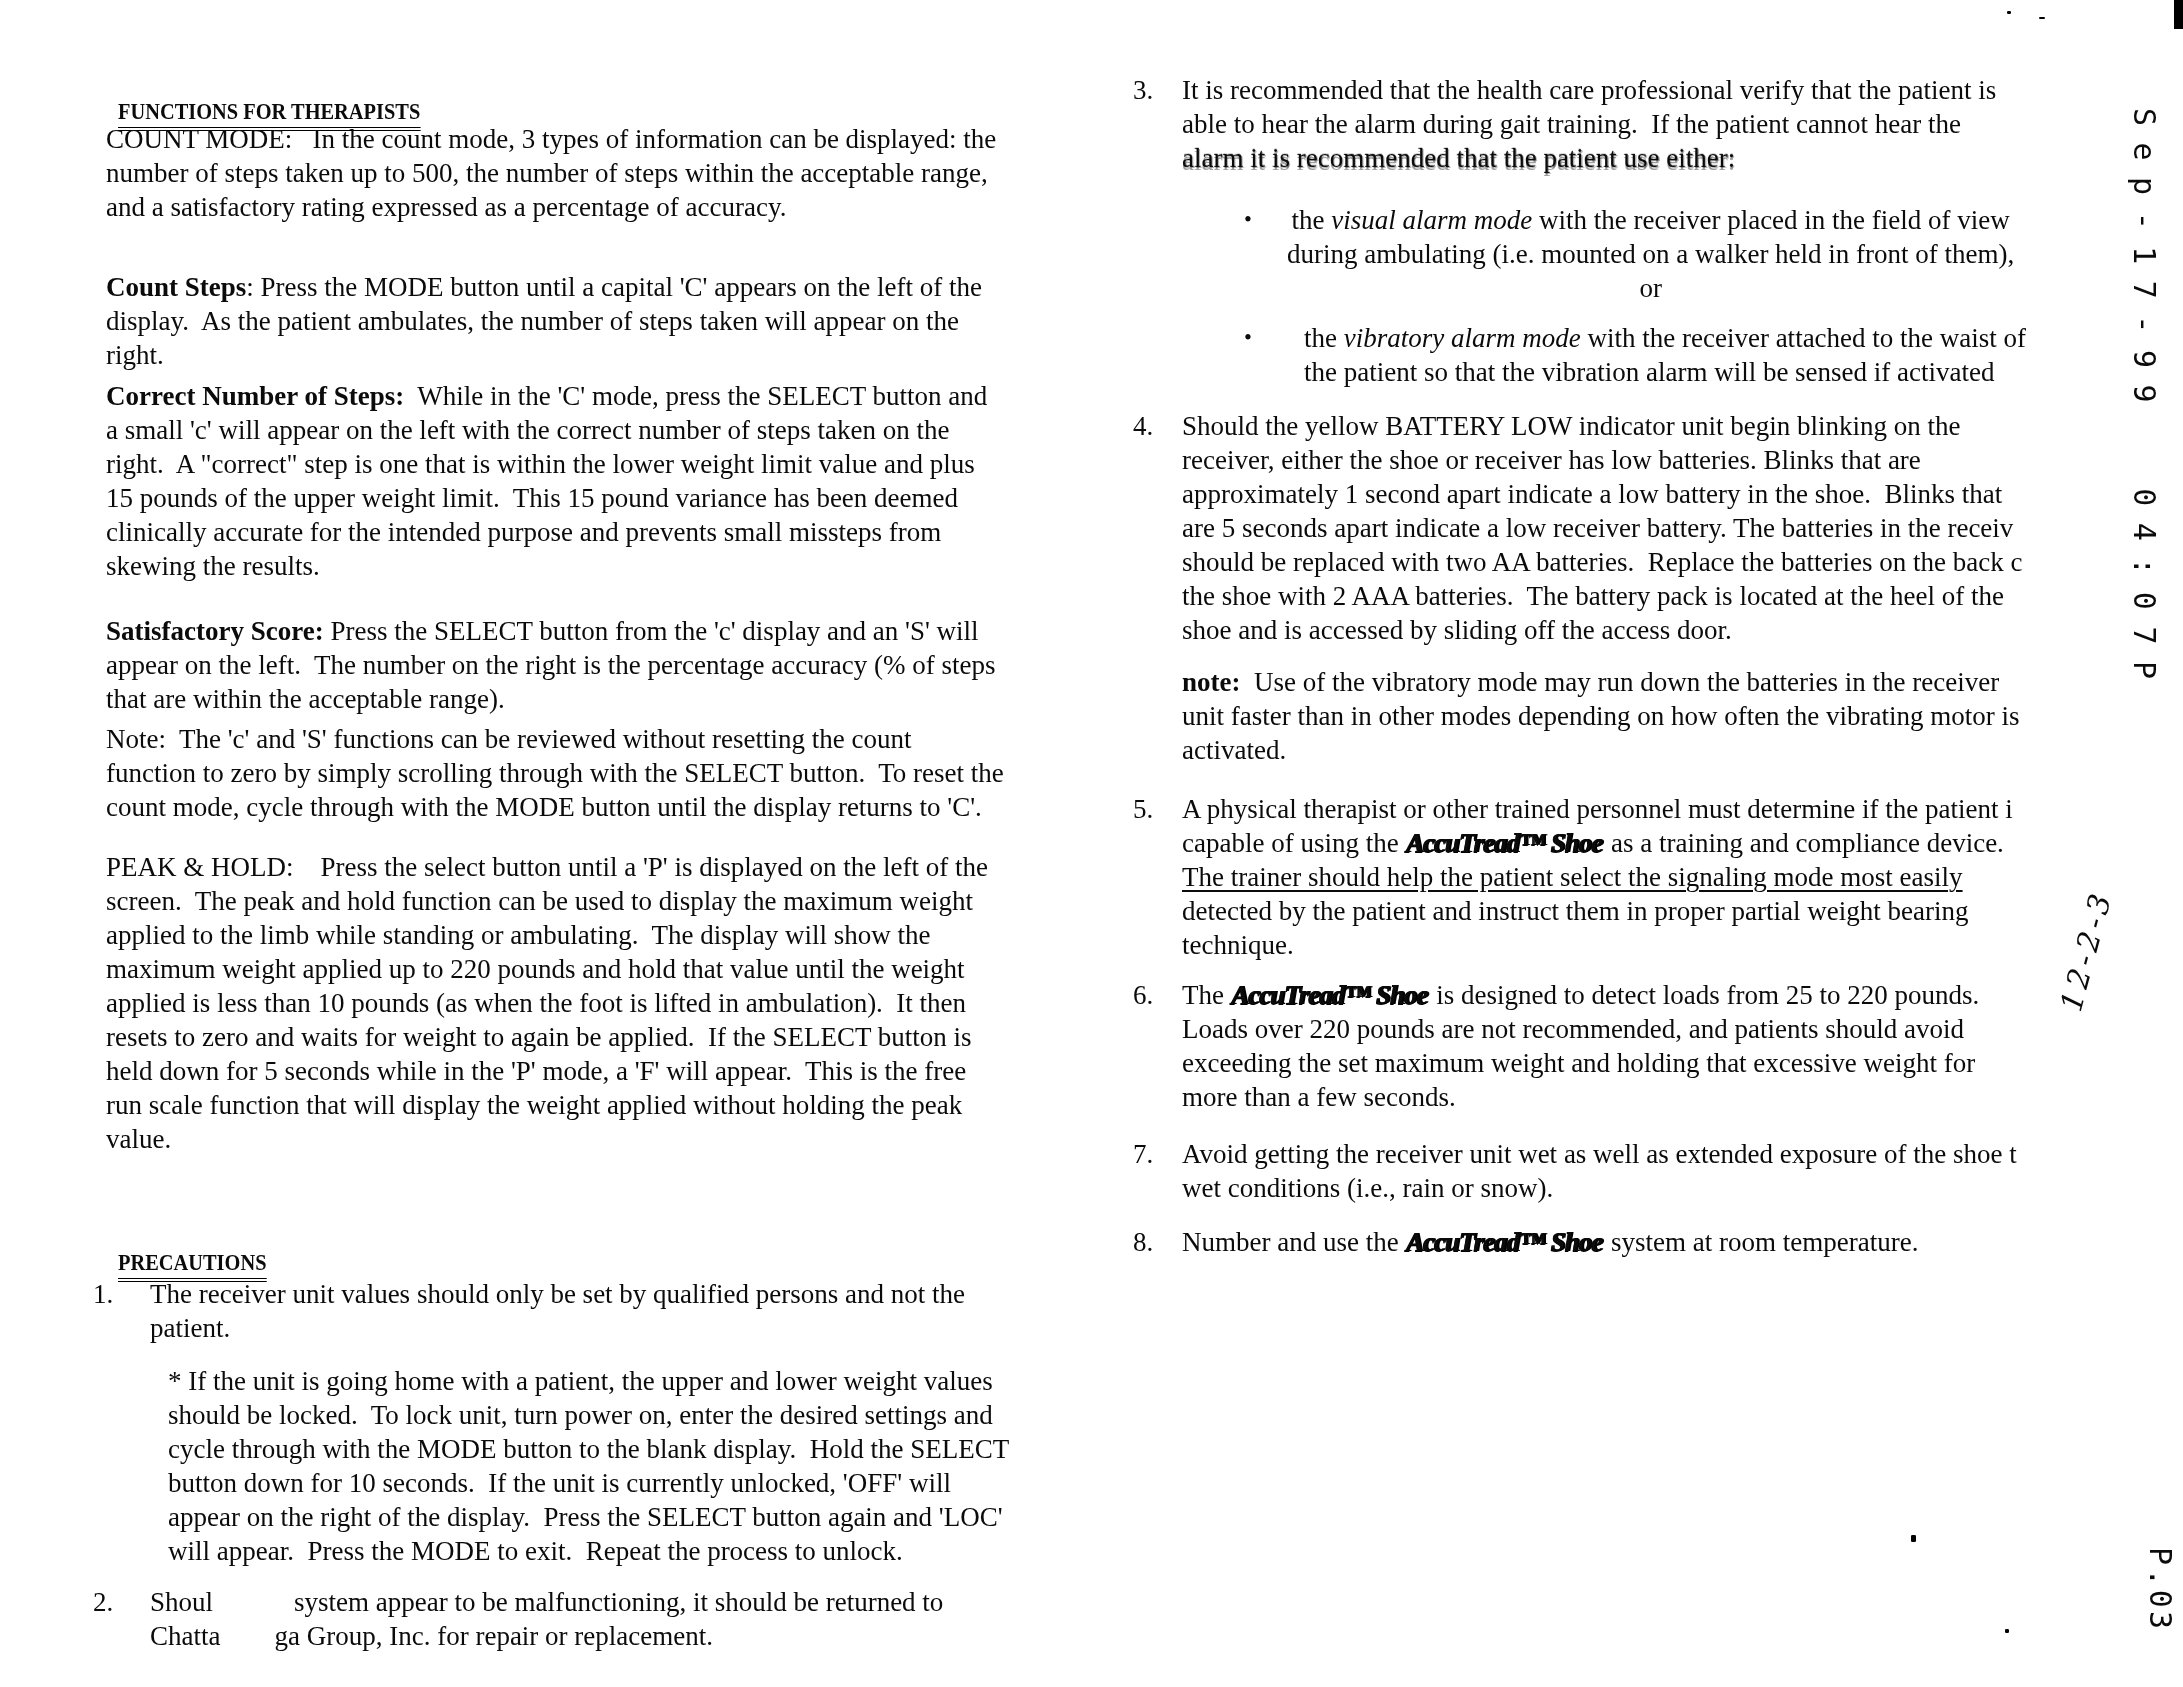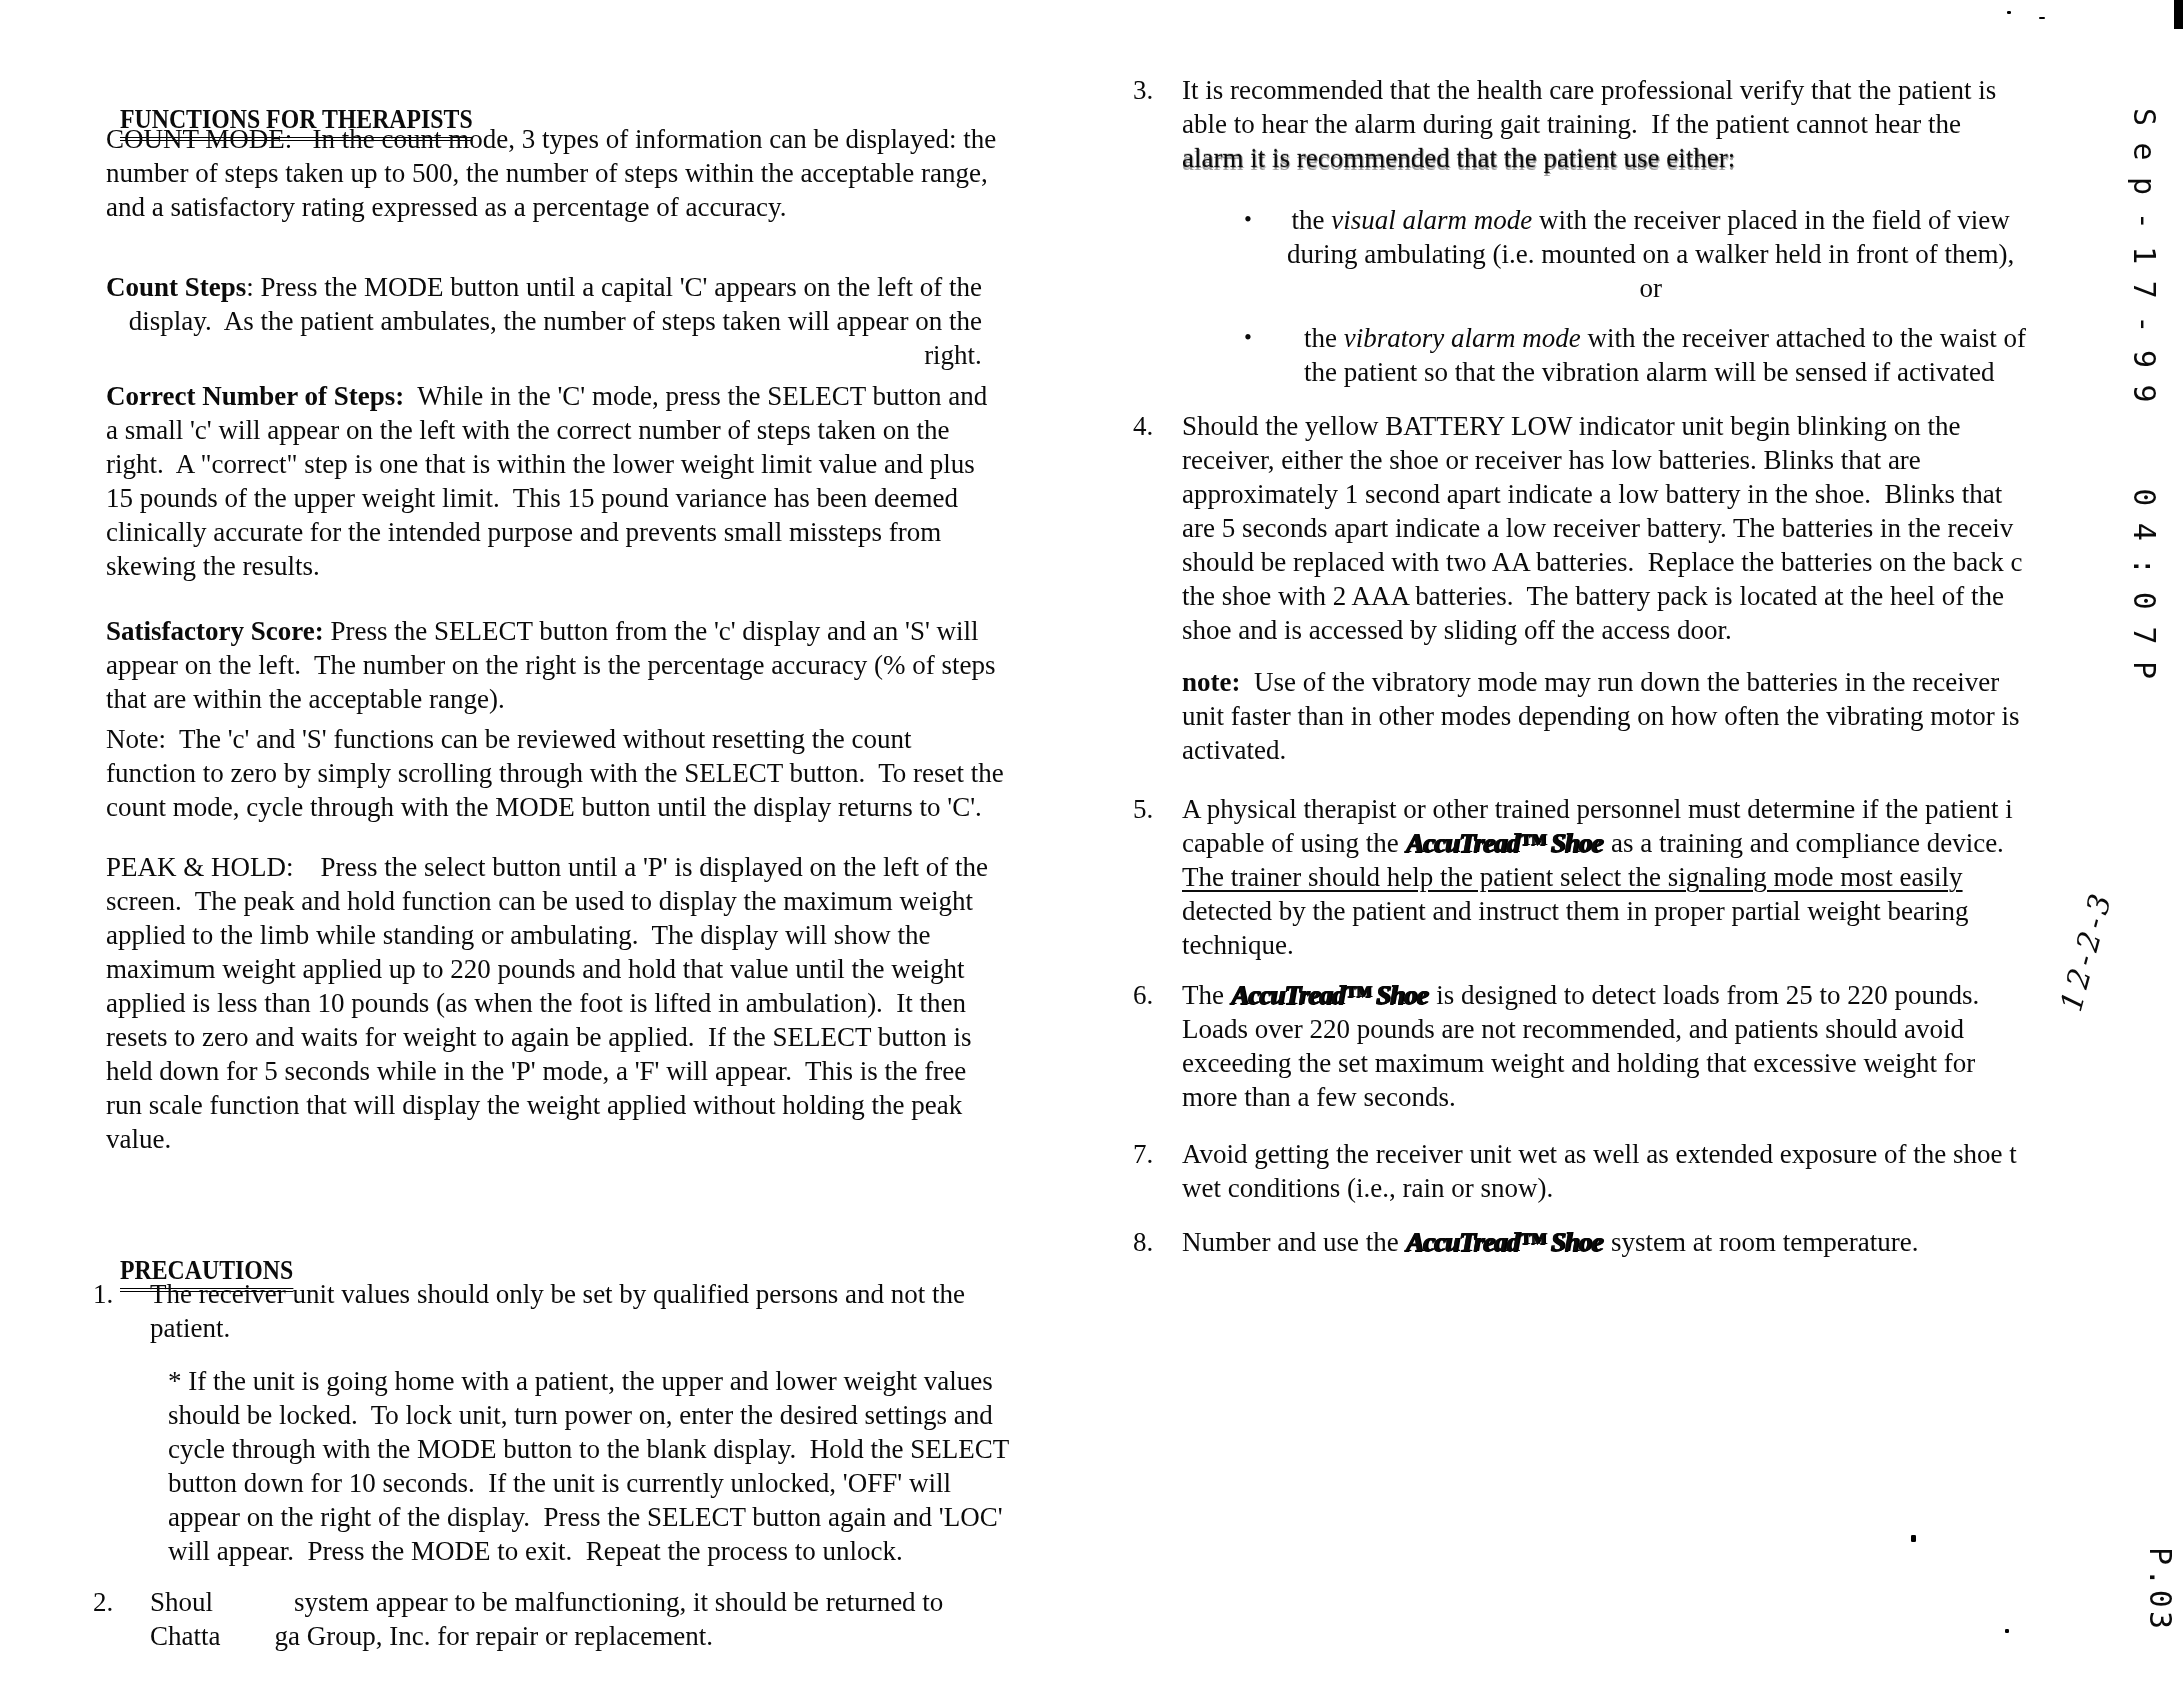--- a/index.html
+++ b/index.html
@@ -12,42 +12,42 @@
   .para { font-size:27px; line-height:34px; white-space:pre; }
   .ln   { white-space:pre; }
   .num  { font-size:27px; line-height:34px; }
   .b    { font-weight:bold; }
   .i    { font-style:italic; }
   .u    { text-decoration:underline; text-decoration-thickness:2px; text-underline-offset:4px; }
   .logo { font-weight:bold; font-style:italic; letter-spacing:-1px;
           text-shadow:1px 0 0 #000, 2px 0 0 #000, 0 0.7px 0 #000; padding-right:2.6px;text-align:center; }
   .smear{ text-shadow:0 2.6px 0 rgba(0,0,0,.38), 1.3px 1.3px 0 rgba(0,0,0,.30), 0 -0.7px 0 rgba(0,0,0,.18);
           filter:blur(0.2px); }
-  .h1   { font-size:28px; font-weight:bold; white-space:pre; }
+  .h1   { font-size:24px; font-weight:bold; white-space:pre; }
   .squeeze { display:inline-block; transform:scaleX(0.85); transform-origin:0 0; }
   .underlined { border-bottom:4.6px double #000; padding-bottom:2.6px; }
   .bullet { font-size:22.5px; line-height:34px; }
   .vert { font-family:"DejaVu Sans Mono", monospace; transform:rotate(90deg);
           transform-origin:0 0; white-space:pre; }
   .fax  { font-size:30px; letter-spacing:16.5px; }
   .pnum { font-size:30px; letter-spacing:3.3px; }
   .hand { font-family:"DejaVu Serif", serif; font-style:italic; font-size:30px;
           letter-spacing:4.6px; transform:rotate(-75deg); transform-origin:0 100%; white-space:pre; }
   .speck { position:absolute; background:#000; border-radius:1.3px; }
   .corner-mark { position:absolute; background:#000; }
 </style>
 </head>
 <body>
 
 <div class="abs h1" style="left:106px; top:71px;">
   <span class="squeeze"><span class="underlined">FUNCTIONS FOR THERAPISTS</span></span>
 </div>
 
 <div class="abs para" style="left:106px; top:122px;"><div class="ln"><span>COUNT MODE:   In the count mode, 3 types of information can be displayed: the</span></div><div class="ln"><span>number of steps taken up to 500, the number of steps within the acceptable range,</span></div><div class="ln"><span>and a satisfactory rating expressed as a percentage of accuracy.</span></div></div>
-<div class="abs para" style="left:106px; top:270px;text-align:right;"><div class="ln"><span class="b">Count Steps</span><span>: Press the MODE button until a capital 'C' appears on the left of the</span></div><div class="ln"><span>display.  As the patient ambulates, the number of steps taken will appear on the</span></div><div class="ln"><span>right.</span></div></div>
+<div class="abs para" style="left:106px; top:270px;"><div class="ln"><span class="b">Count Steps</span><span>: Press the MODE button until a capital 'C' appears on the left of the</span></div><div class="ln"><span>display.  As the patient ambulates, the number of steps taken will appear on the</span></div><div class="ln"><span>right.</span></div></div>
 <div class="abs para" style="left:106px; top:379px;"><div class="ln"><span class="b">Correct Number of Steps:</span><span>  While in the 'C' mode, press the SELECT button and</span></div><div class="ln"><span>a small 'c' will appear on the left with the correct number of steps taken on the</span></div><div class="ln"><span>right.  A "correct" step is one that is within the lower weight limit value and plus</span></div><div class="ln"><span>15 pounds of the upper weight limit.  This 15 pound variance has been deemed</span></div><div class="ln"><span>clinically accurate for the intended purpose and prevents small missteps from</span></div><div class="ln"><span>skewing the results.</span></div></div>
 <div class="abs para" style="left:106px; top:614px;"><div class="ln"><span class="b">Satisfactory Score:</span><span> Press the SELECT button from the 'c' display and an 'S' will</span></div><div class="ln"><span>appear on the left.  The number on the right is the percentage accuracy (% of steps</span></div><div class="ln"><span>that are within the acceptable range).</span></div></div>
 <div class="abs para" style="left:106px; top:722px;"><div class="ln"><span>Note:  The 'c' and 'S' functions can be reviewed without resetting the count</span></div><div class="ln"><span>function to zero by simply scrolling through with the SELECT button.  To reset the</span></div><div class="ln"><span>count mode, cycle through with the MODE button until the display returns to 'C'.</span></div></div>
 <div class="abs para" style="left:106px; top:850px;"><div class="ln"><span>PEAK &amp; HOLD:    Press the select button until a 'P' is displayed on the left of the</span></div><div class="ln"><span>screen.  The peak and hold function can be used to display the maximum weight</span></div><div class="ln"><span>applied to the limb while standing or ambulating.  The display will show the</span></div><div class="ln"><span>maximum weight applied up to 220 pounds and hold that value until the weight</span></div><div class="ln"><span>applied is less than 10 pounds (as when the foot is lifted in ambulation).  It then</span></div><div class="ln"><span>resets to zero and waits for weight to again be applied.  If the SELECT button is</span></div><div class="ln"><span>held down for 5 seconds while in the 'P' mode, a 'F' will appear.  This is the free</span></div><div class="ln"><span>run scale function that will display the weight applied without holding the peak</span></div><div class="ln"><span>value.</span></div></div>
 
 <div class="abs h1" style="left:106px; top:1222px;">
   <span class="squeeze"><span class="underlined">PRECAUTIONS</span></span>
 </div>
 
 <div class="abs num" style="left:93px; top:1277px;">1.</div>

